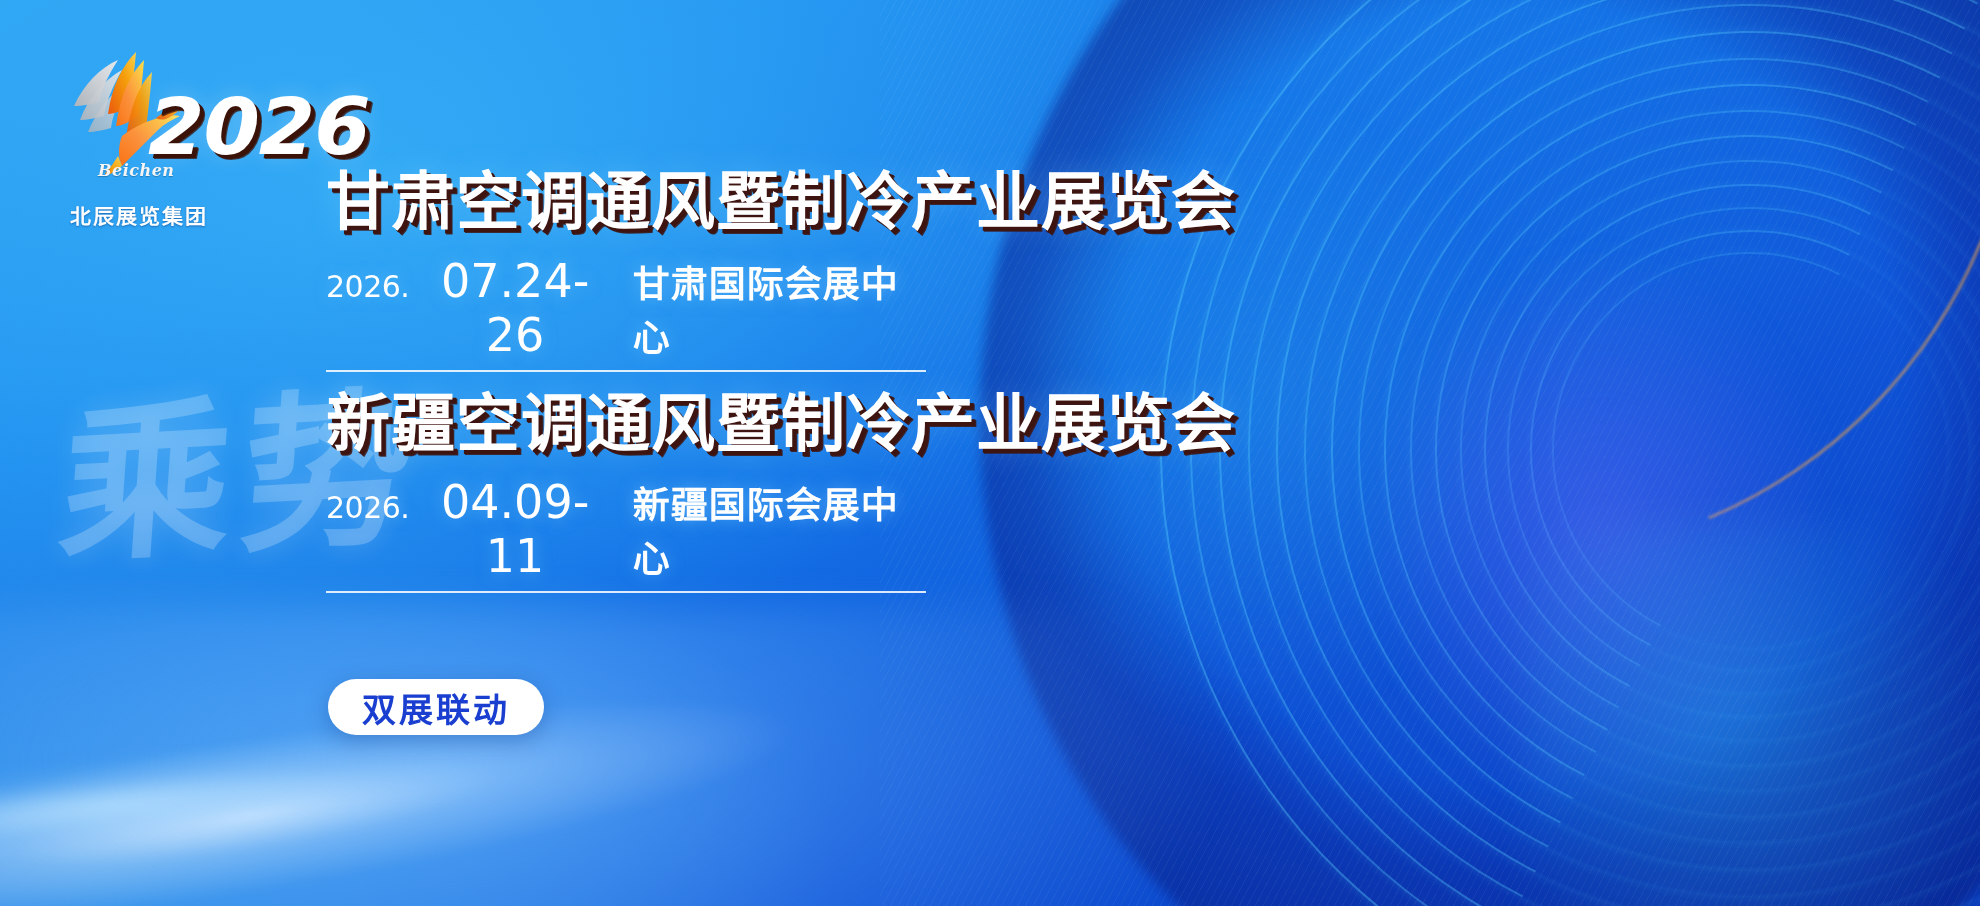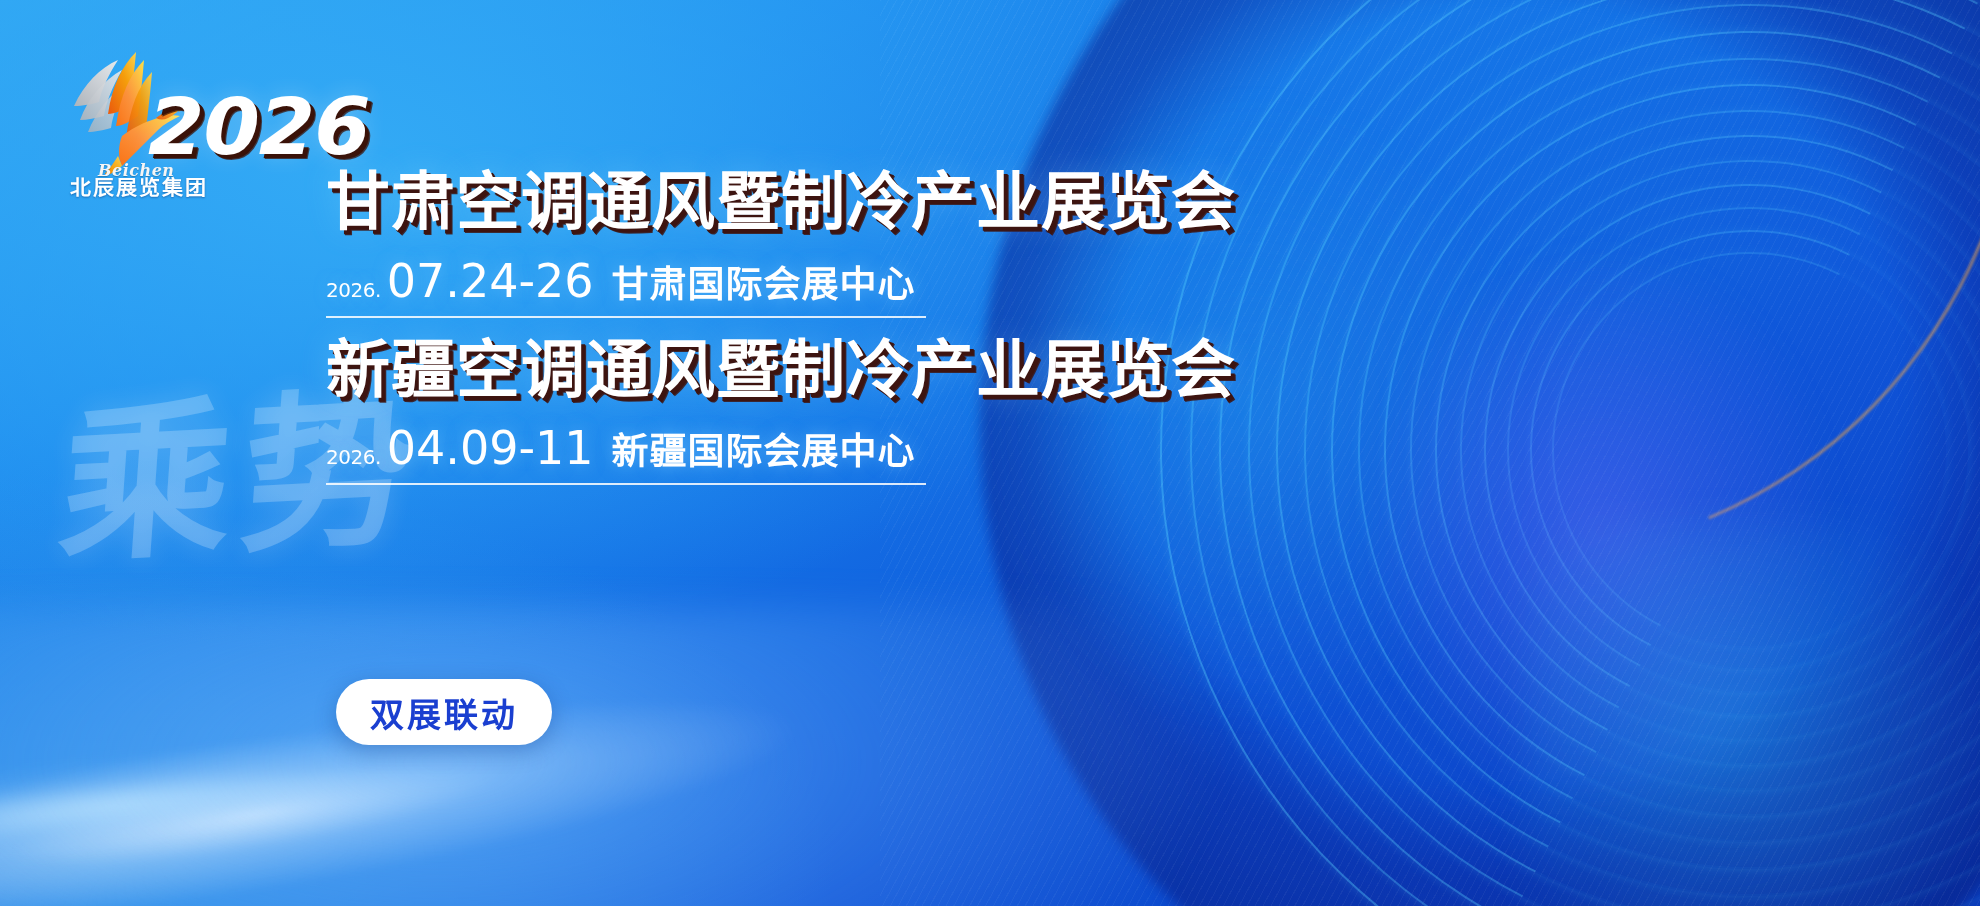--- a/index.html
+++ b/index.html
@@ -124,21 +124,21 @@
   .logo svg{ display:block; }
   .logo-script{
     position:absolute; left:38px; top:110px;
     font-family:"DejaVu Serif","Liberation Serif",serif;
     font-style:italic; font-size:16px; font-weight:700;
     color:#f5f5f5; letter-spacing:0.5px; white-space:nowrap;
     text-shadow:0 1px 1px rgba(0,0,0,0.25);
     margin-top:7px;
   }
   .logo-cn{
-    position:absolute; left:10px; top:127px;
+    position:absolute; left:10px; top:156px;
     font-family:"DejaVu Serif","Liberation Serif",serif;
     font-size:21px; font-weight:700; color:#ffffff;
     letter-spacing:2px; white-space:nowrap;
     text-shadow:0 1px 2px rgba(0,40,110,0.45);
   }
 
   
   .year{
     position:absolute; left:148px; top:82px;
     font-family:"DejaVu Sans","Liberation Sans",sans-serif;
@@ -168,41 +168,41 @@
   }
 
   .event-meta{
     display:flex; align-items:baseline; gap:18px;
     padding-bottom:8px; margin-top:8px;
     border-bottom:2px solid rgba(255,255,255,0.85);
     width:600px;
   }
   .meta-year{
     font-family:"DejaVu Sans","Liberation Sans",sans-serif;
-    font-size:20px; font-weight:400; color:#ffffff; letter-spacing:-0.5px;
+    font-size:30px; font-weight:400; color:#ffffff; letter-spacing:-0.5px;
     text-shadow:0 0 14px rgba(120,200,255,0.55);
   }
   .meta-date{
     font-family:"DejaVu Sans","Liberation Sans",sans-serif;
     font-size:46px; font-weight:400; color:#ffffff; letter-spacing:0px;
     margin-left:-12px;
     text-shadow:0 0 16px rgba(120,200,255,0.55);
     text-align:center;
   }
   .meta-venue{
     font-family:"DejaVu Sans","Liberation Sans",sans-serif;
     font-size:37px; font-weight:700; color:#ffffff; letter-spacing:1px;
     text-shadow:0 0 16px rgba(120,200,255,0.55);
   }
 
   
   .pill{
-    position:absolute; left:336px; top:679px;
+    position:absolute; left:328px; top:679px;
     display:inline-flex; align-items:center; justify-content:center;
-    min-width:212px; height:66px; padding:0 34px;
+    min-width:212px; height:56px; padding:0 34px;
     background:#ffffff; border-radius:34px;
     box-shadow:0 6px 22px rgba(5,40,120,0.28);
     cursor:pointer;
   }
   .pill span{
     font-family:"DejaVu Sans","Liberation Sans",sans-serif;
     font-size:34px; font-weight:900; color:#1a3fd0; letter-spacing:3px;
   }
 </style>
 </head>

